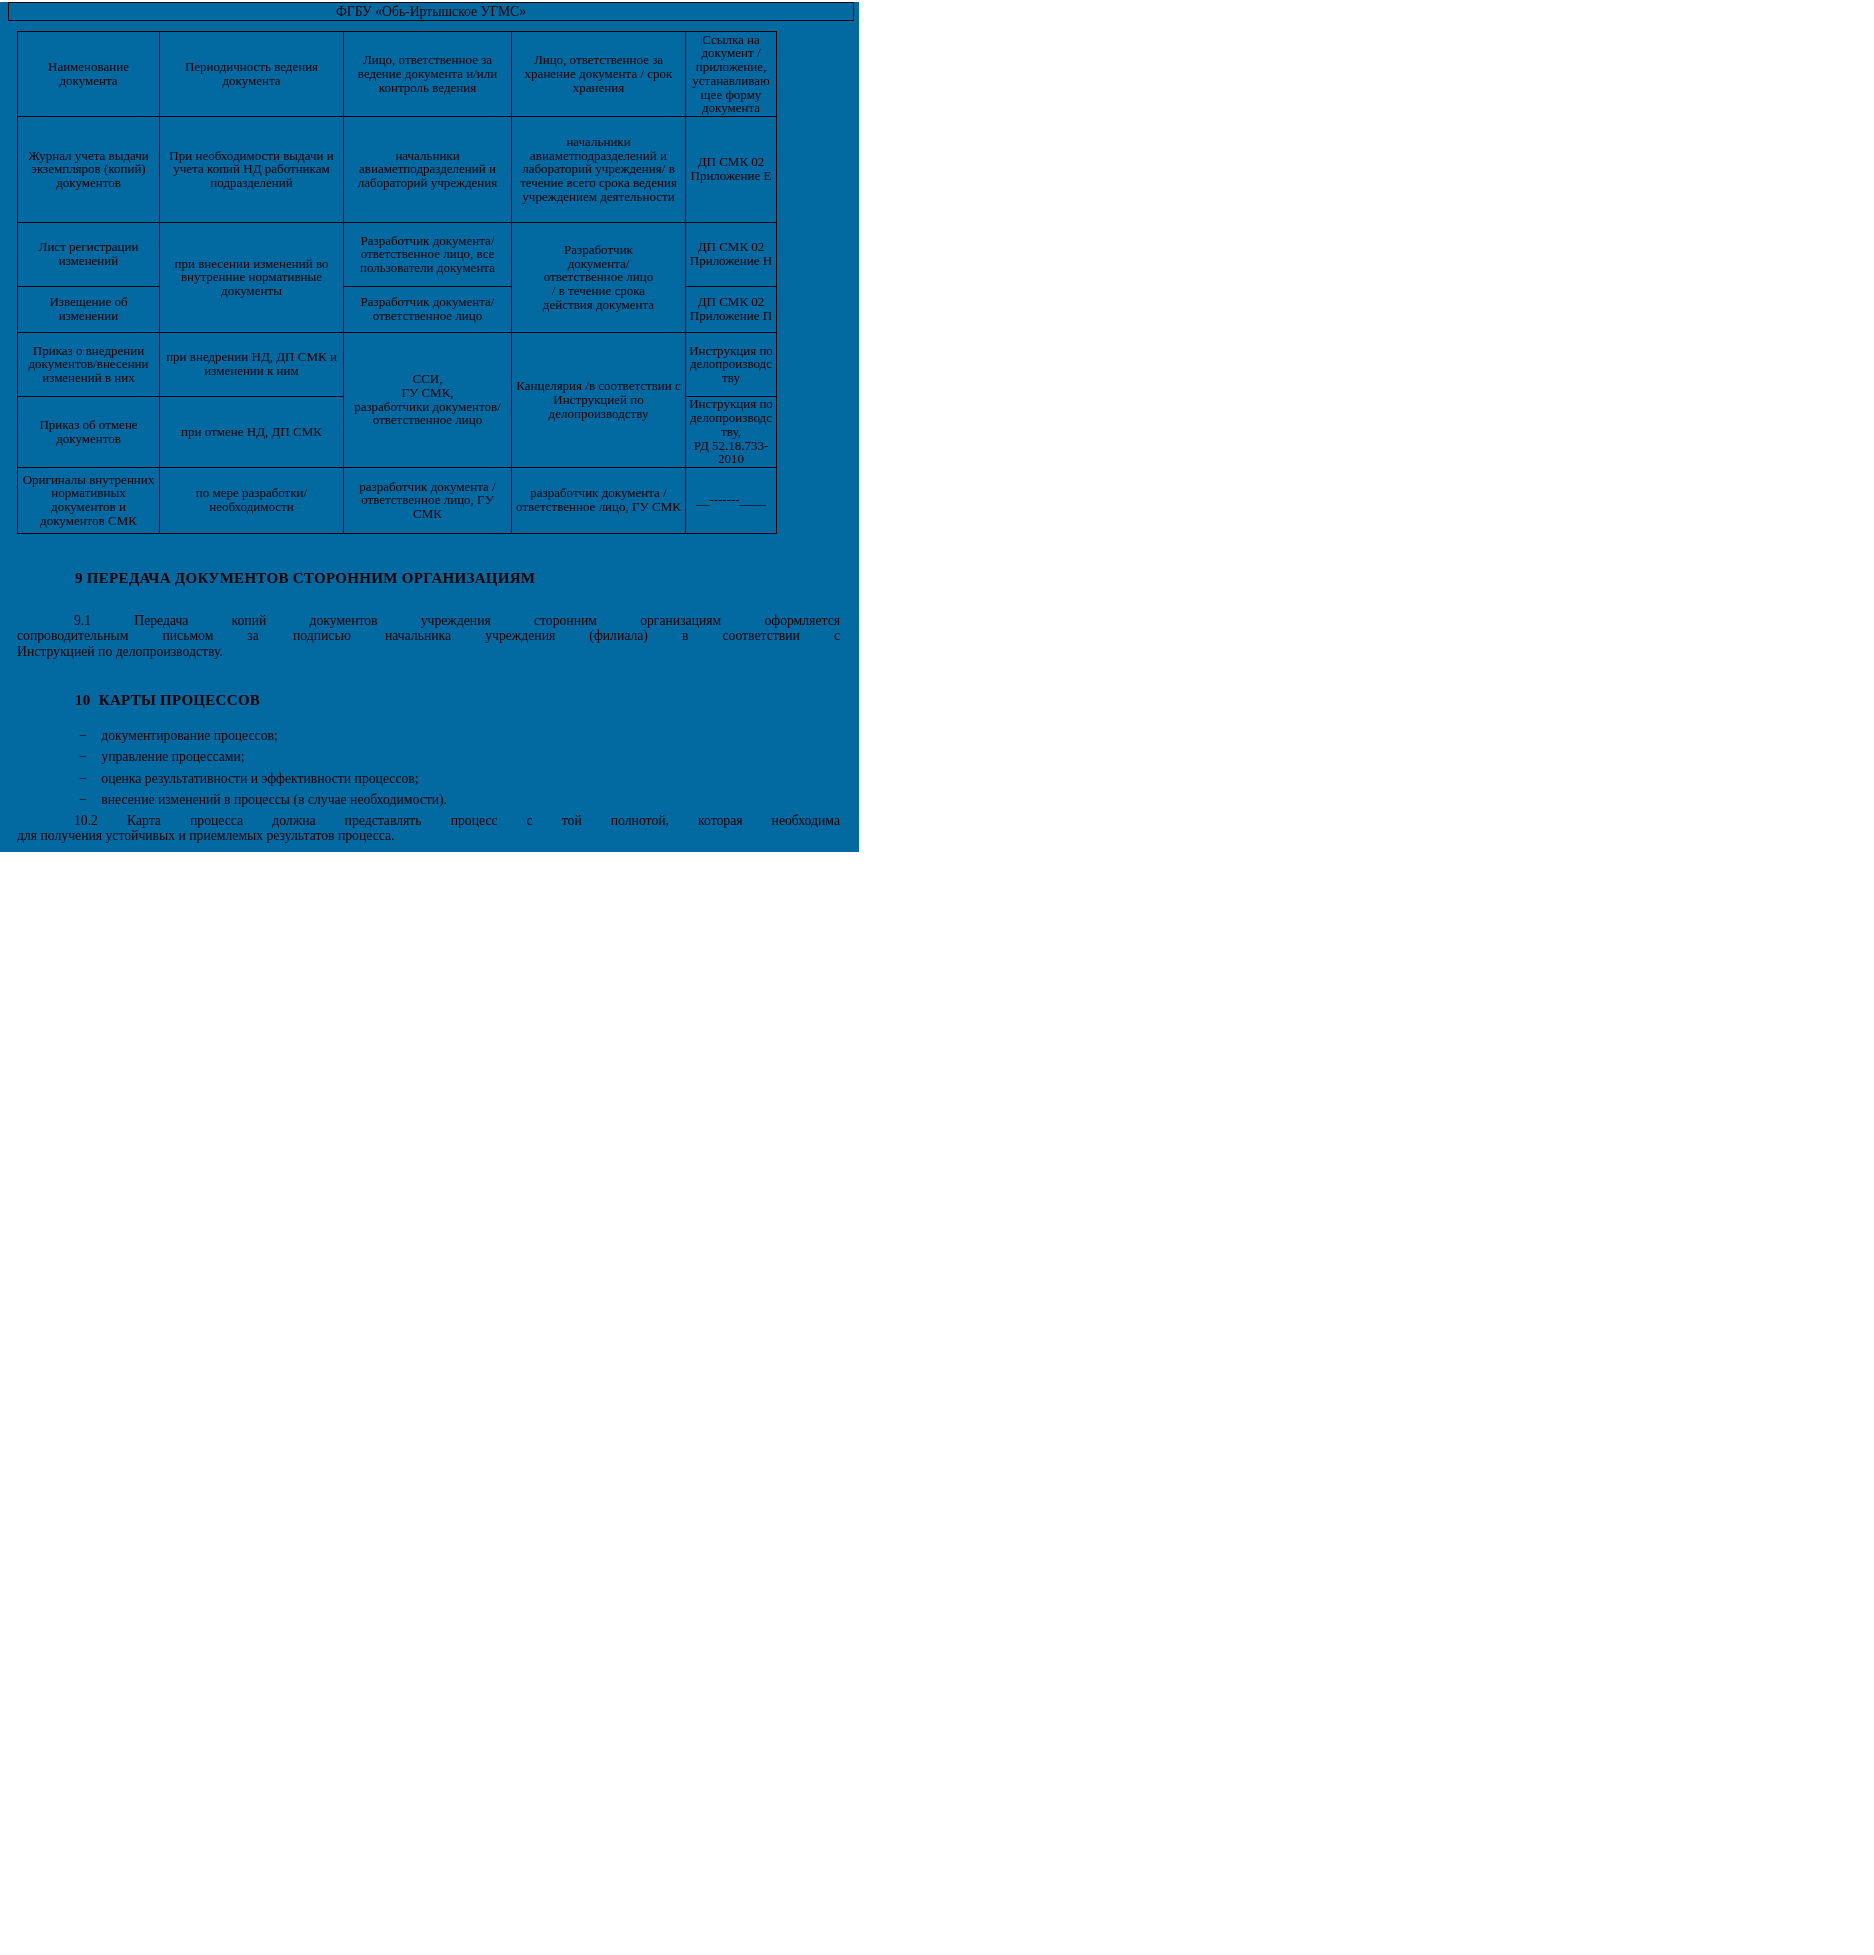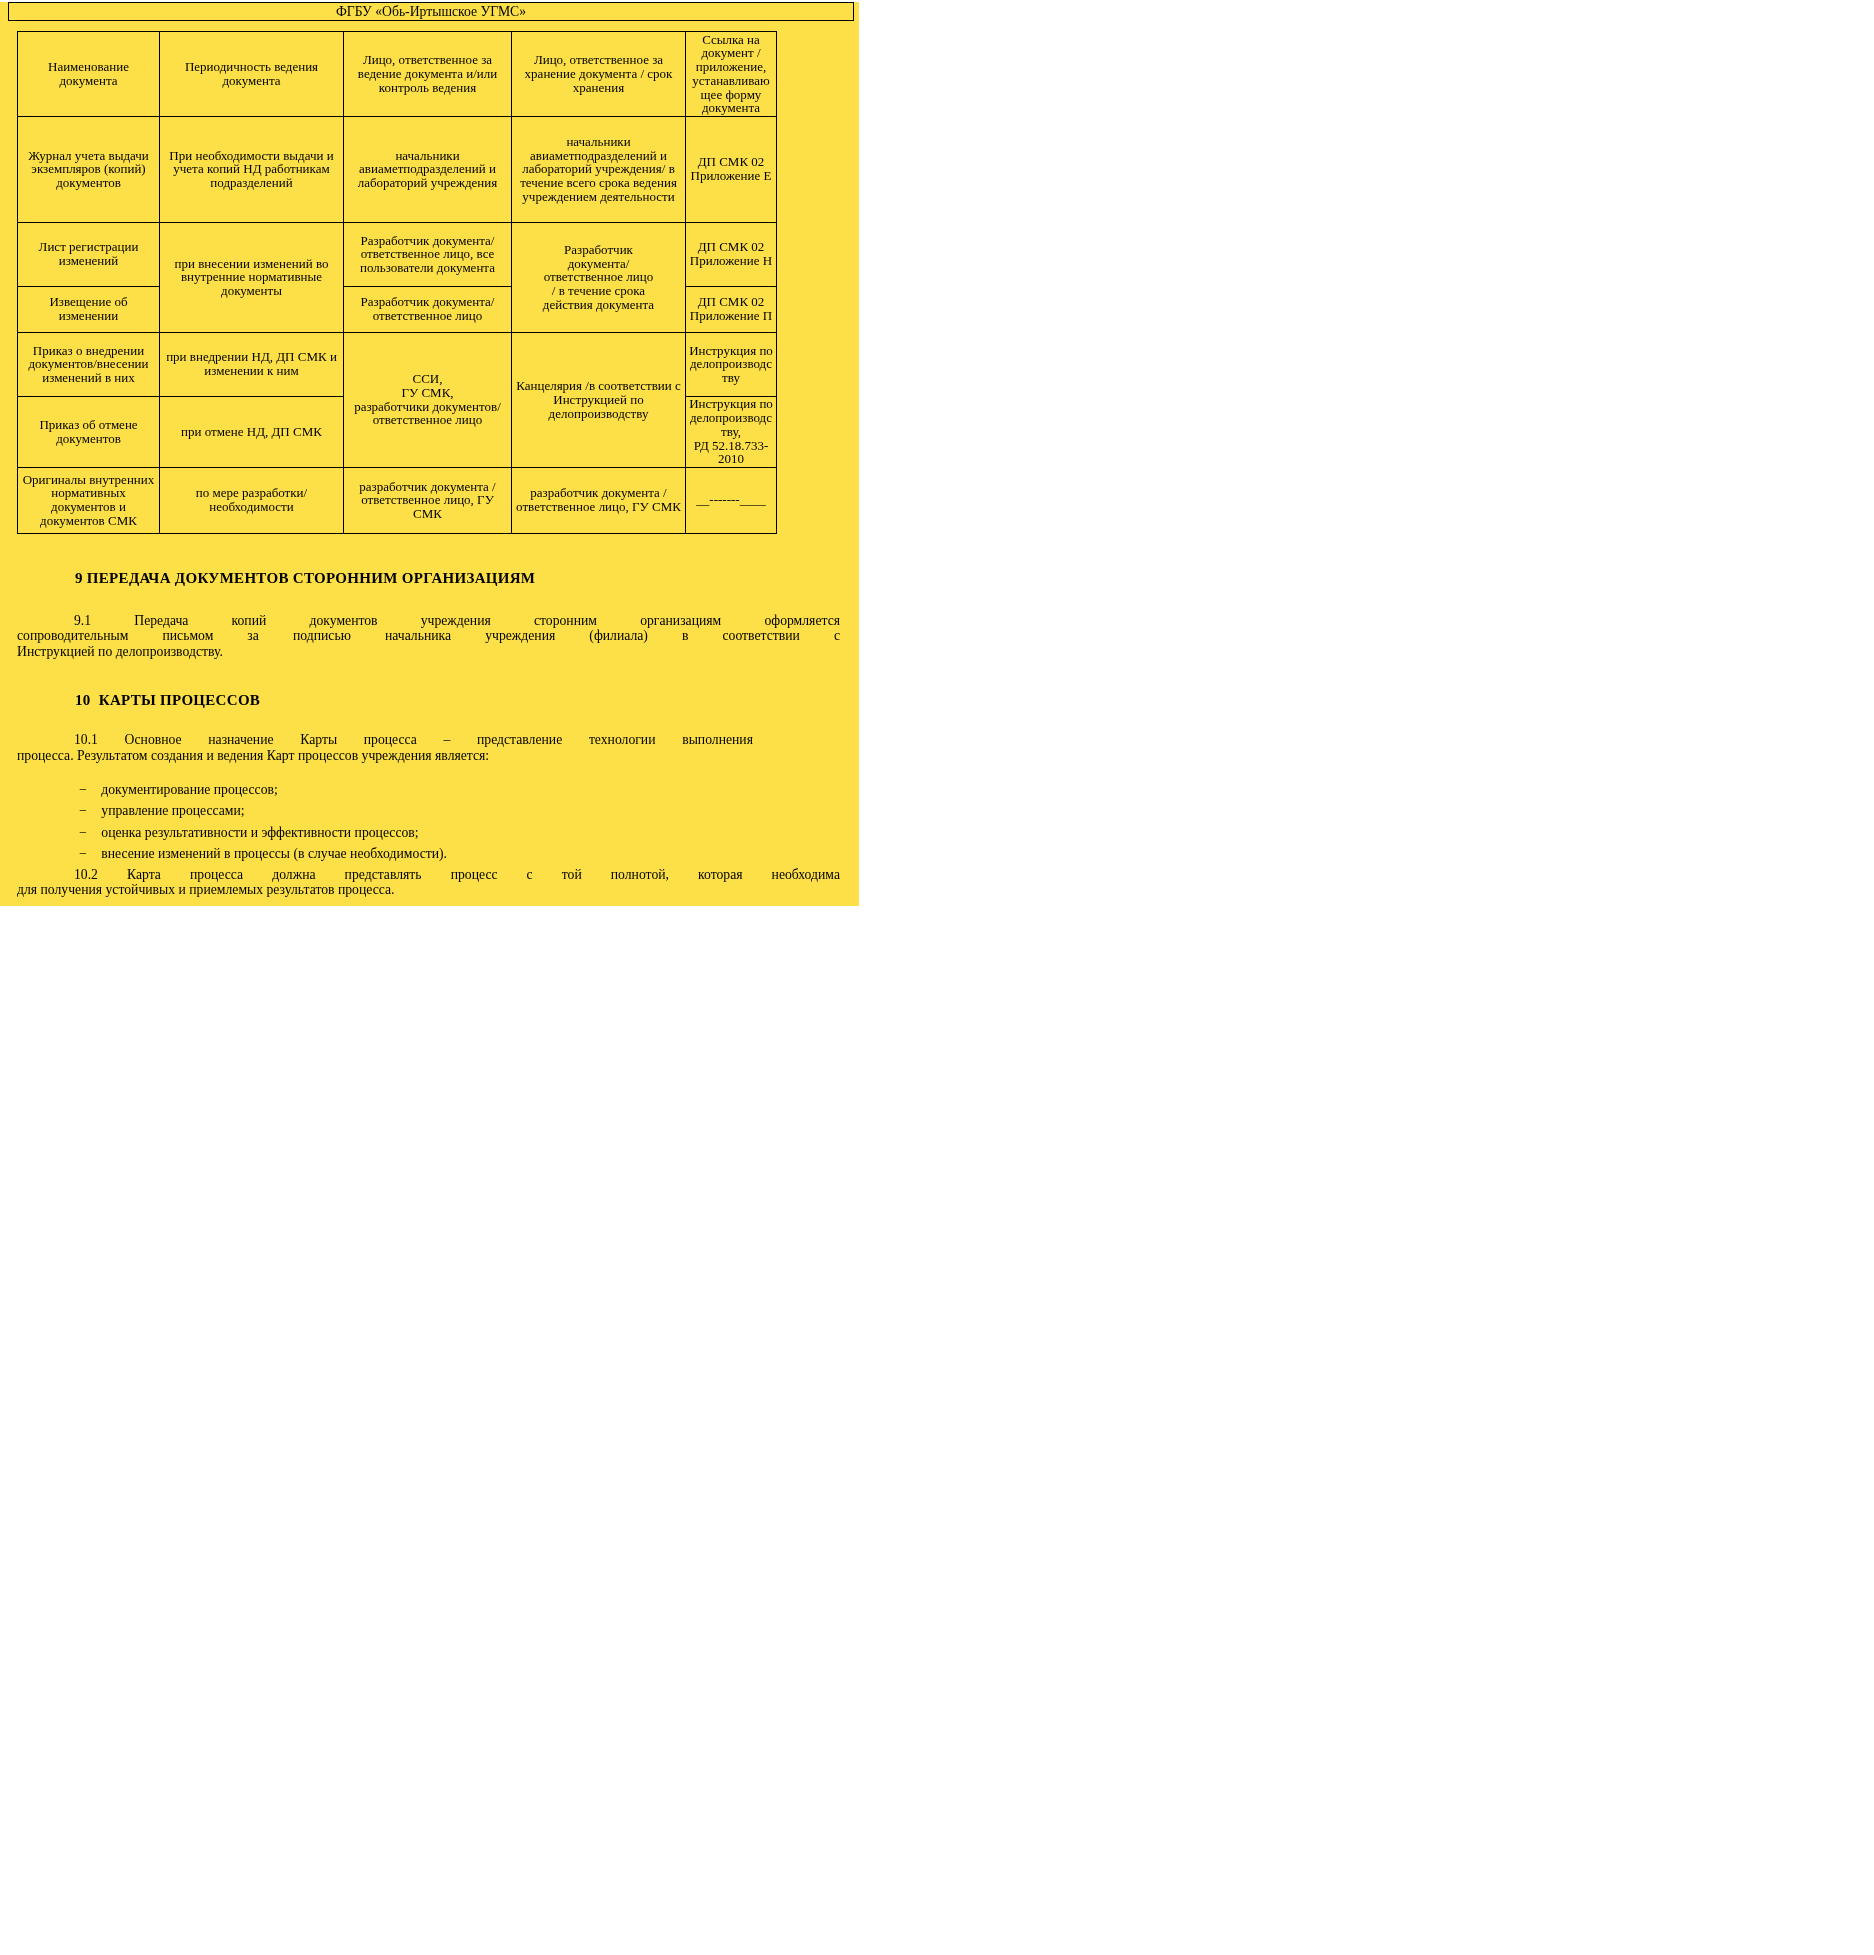--- a/index.html
+++ b/index.html
@@ -2,21 +2,21 @@
 <html style="font-size:9.2px"><head>
 <meta charset="utf-8">
 <style>
   html,body { margin:0; padding:0; background:#ffffff; }
   body {
     width:859px;
     color:#000;
     font-family:"Liberation Serif","DejaVu Serif",serif;
     -webkit-text-size-adjust:none;
   }
-  .page { width:859px; padding-bottom:8px; background:#fde047; }
+  .page { width:859px; padding-bottom:8px; background:#0369a1; }
 
   
   table.hdr {
     border-collapse:collapse;
     table-layout:fixed;
     width:845px;
     margin:2.3px 0 0 8px;
     border:1.7px solid #000;
   }
   table.hdr td {
@@ -170,24 +170,20 @@
     </table>
 
   <div class="sec-heading">9 ПЕРЕДАЧА ДОКУМЕНТОВ СТОРОННИМ ОРГАНИЗАЦИЯМ</div>
   <div class="para p91">
     <div class="jline indent">9.1 Передача копий документов  учреждения сторонним организациям оформляется</div>
     <div class="jline">сопроводительным письмом за подписью начальника учреждения (филиала) в соответствии с</div>
     <div class="pline">Инструкцией по делопроизводству.</div>
   </div>
 
   <div class="sec-heading h10">10  КАРТЫ ПРОЦЕССОВ</div>
-  <div class="para p101">
-    <div class="jline indent narrow">10.1  Основное назначение Карты процесса – представление технологии выполнения</div>
-    <div class="pline">процесса. Результатом создания и ведения Карт процессов учреждения является:</div>
-  </div>
 
   <div class="bullets">
     <div class="bullet">
       <span class="marker">−</span><span>документирование процессов;</span>
     </div>
     <div class="bullet">
       <span class="marker">−</span><span>управление процессами;</span>
     </div>
     <div class="bullet">
       <span class="marker">−</span><span>оценка результативности и эффективности процессов;</span>

